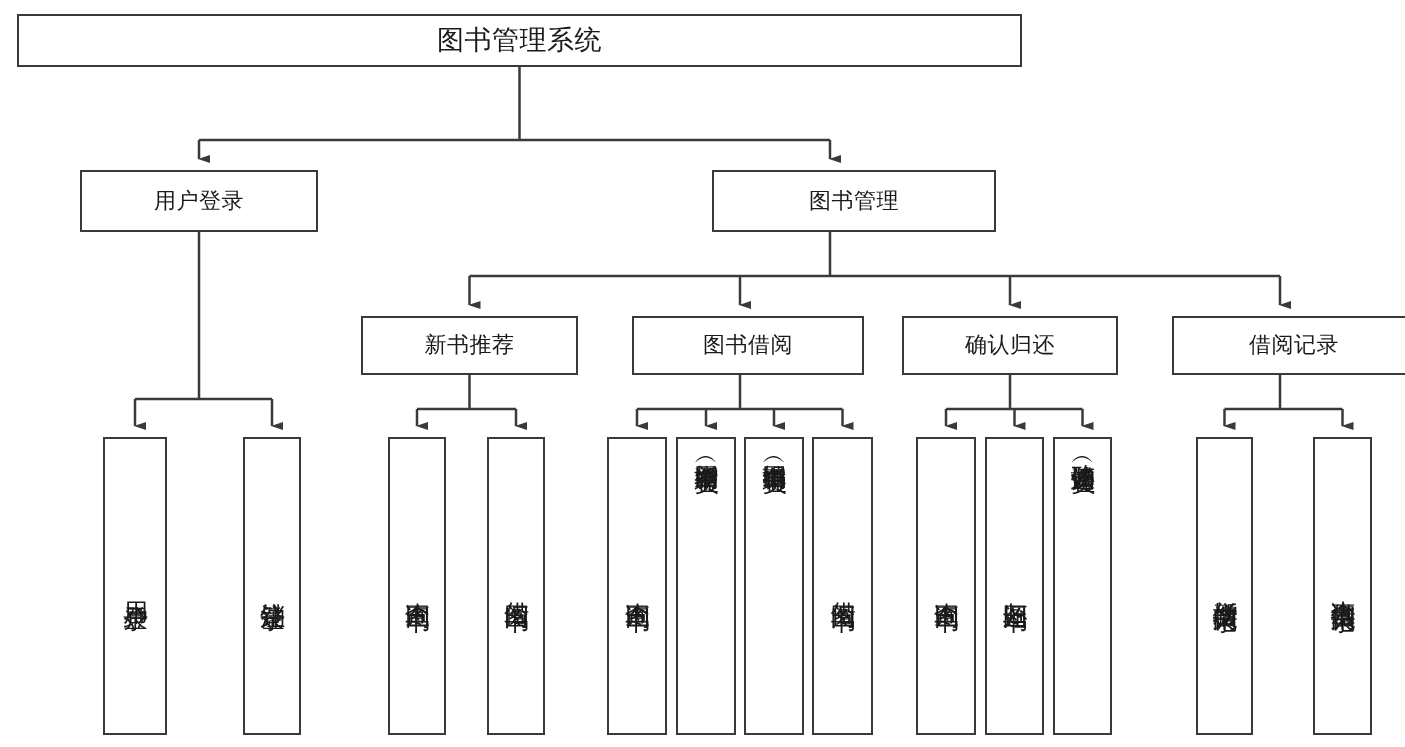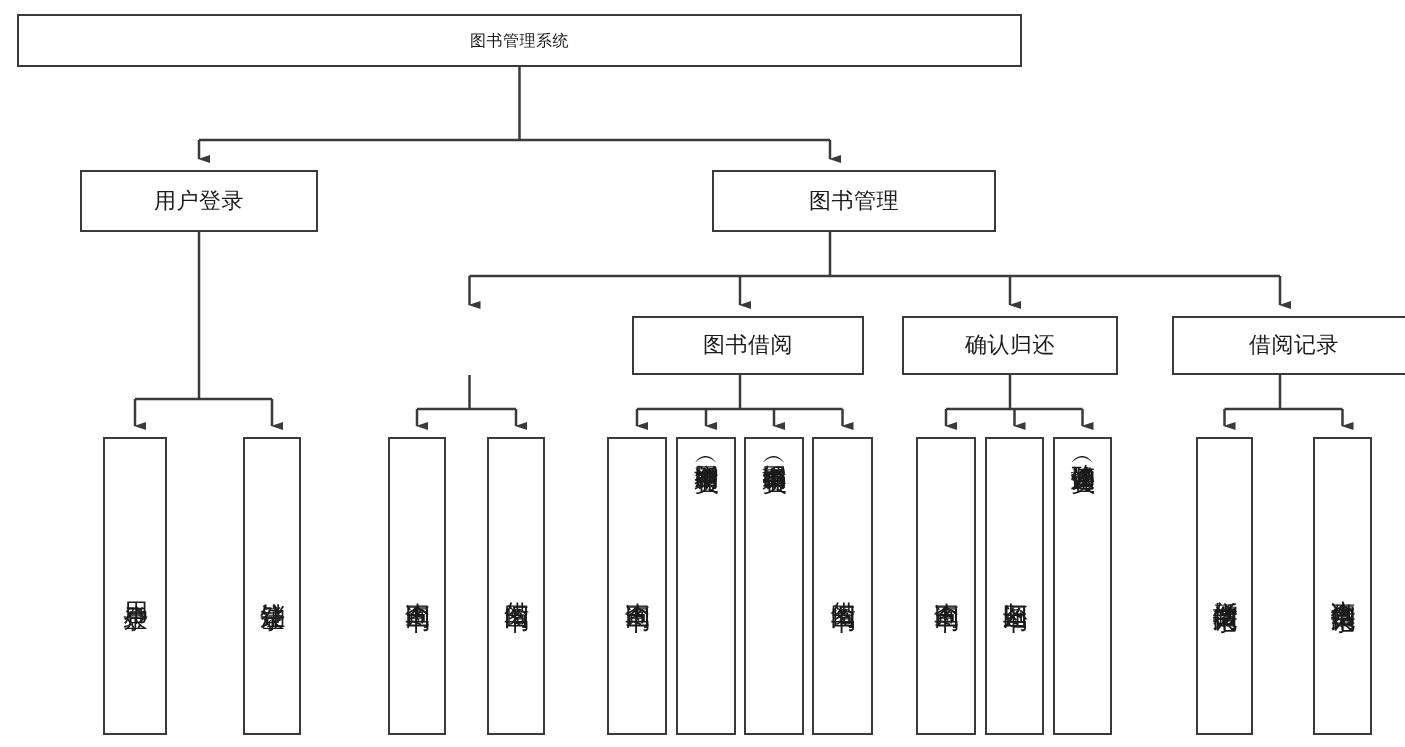--- a/index.html
+++ b/index.html
@@ -40,21 +40,21 @@
     display: block;
     text-align: center;
     white-space: pre;
     line-height: 1.12;
     letter-spacing: 0.5px;
   }
   .node.horiz .label {
     font-size: 22px;
   }
   .node.root .label {
-    font-size: 16px;
+    font-size: 27px;
   }
   .node.vert {
     align-items: center;
     justify-content: center;
     padding: 4px 0;
   }
   .node.vert .label {
     writing-mode: vertical-rl;
     text-orientation: upright;
     font-size: 25px;
@@ -130,20 +130,23 @@
     <span class="label">图书管理系统</span>
   </div>
 
   <div class="node horiz" id="node-user-login" style="left: 80px; top: 170px; width: 238px; height: 62px;">
     <span class="label">用户登录</span>
   </div>
   <div class="node horiz" id="node-book-manage" style="left: 712px; top: 170px; width: 284px; height: 62px;">
     <span class="label">图书管理</span>
   </div>
 
+  <div class="node horiz" id="node-new-book-recommend" style="left: 361px; top: 316px; width: 217px; height: 59px;">
+    <span class="label">新书推荐</span>
+  </div>
   <div class="node horiz" id="node-book-borrow" style="left: 632px; top: 316px; width: 232px; height: 59px;">
     <span class="label">图书借阅</span>
   </div>
   <div class="node horiz" id="node-current-borrow" style="left: 902px; top: 316px; width: 216px; height: 59px;">
     <span class="label">确认归还</span>
   </div>
   <div class="node horiz" id="node-borrow-record" style="left: 1172px; top: 316px; width: 244px; height: 59px;">
     <span class="label">借阅记录</span>
   </div>
 

